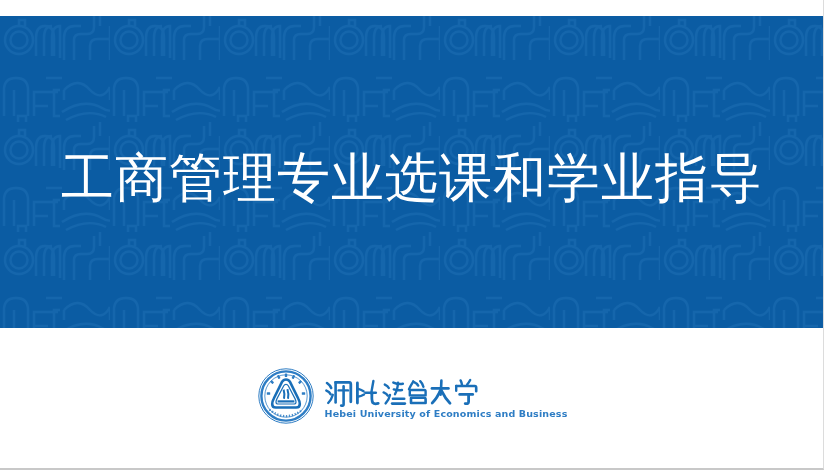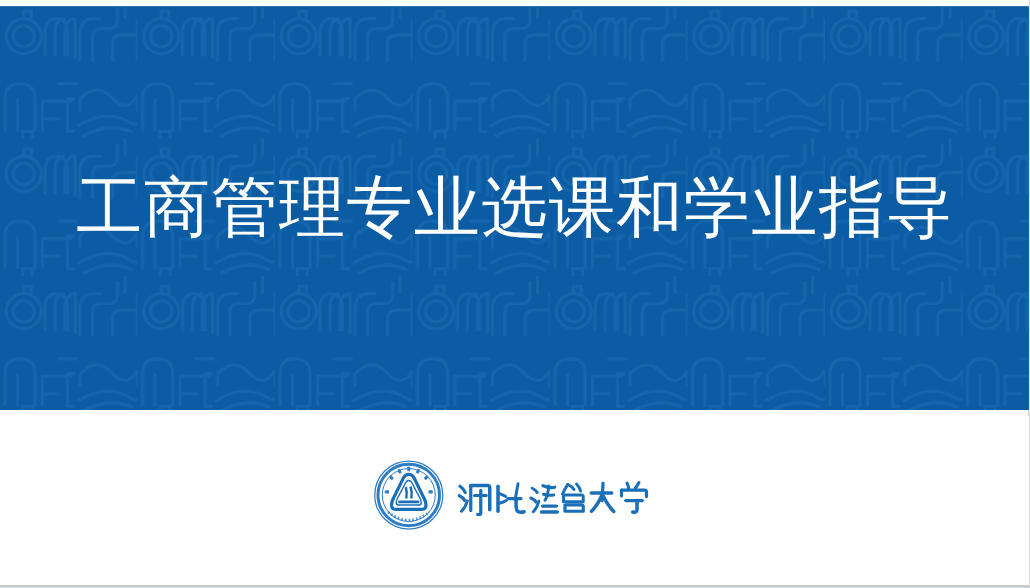--- a/index.html
+++ b/index.html
@@ -18,21 +18,21 @@
     background: #ffffff;
     box-sizing: border-box;
     border-bottom: 2px solid #c8c8c8;
     border-right: 1px solid #dcdcdc;
   }
 
   
   .banner {
     position: absolute;
     left: 0;
-    top: 5px;
+    top: 16px;
     width: 824px;
     height: 328px;
     background-color: #0b5ca3;
     overflow: hidden;
   }
   .banner-pattern {
     position: absolute;
     left: 0;
     top: 0;
     width: 824px;
@@ -239,17 +239,18 @@
             <path d="M117.6 17.8 q3.6 7.6 8.4 12.4" stroke-width="2.8"></path>
 
             <path d="M136.6 7.4 q1.2 2.4 1.4 4.4" stroke-width="2.4"></path>
             <path d="M146.2 7 q-1.4 2.6 -3 4.6" stroke-width="2.4"></path>
             <path d="M132.2 13 h18.6 q1.4 0 1.4 1.8 v3.4" stroke-width="2.6"></path>
             <path d="M132.2 13 v4.8" stroke-width="2.4"></path>
             <path d="M135.6 21.4 h13.2" stroke-width="2.6"></path>
             <path d="M144.6 21.4 v7.4 q0 2.4 -3.4 1.8" stroke-width="2.8"></path>
           </g>
         </svg>
+        <div class="logo-en">Hebei University of Economics and Business</div>
       </div>
     </div>
   </div>
 
 </div>
 
 </body></html>

